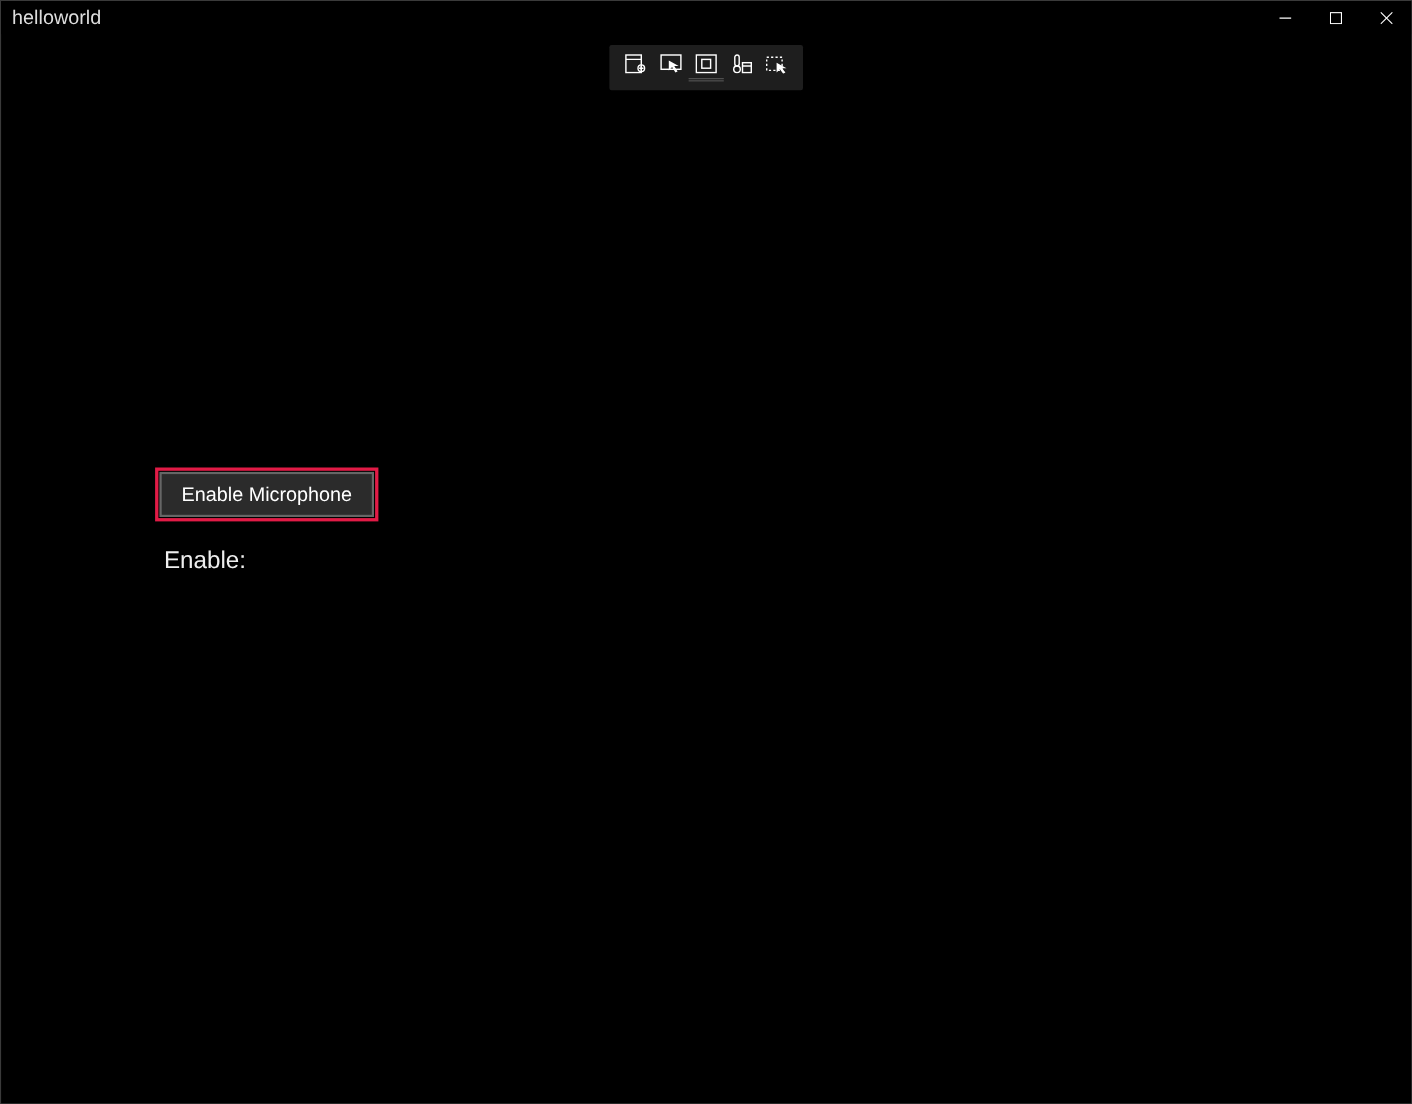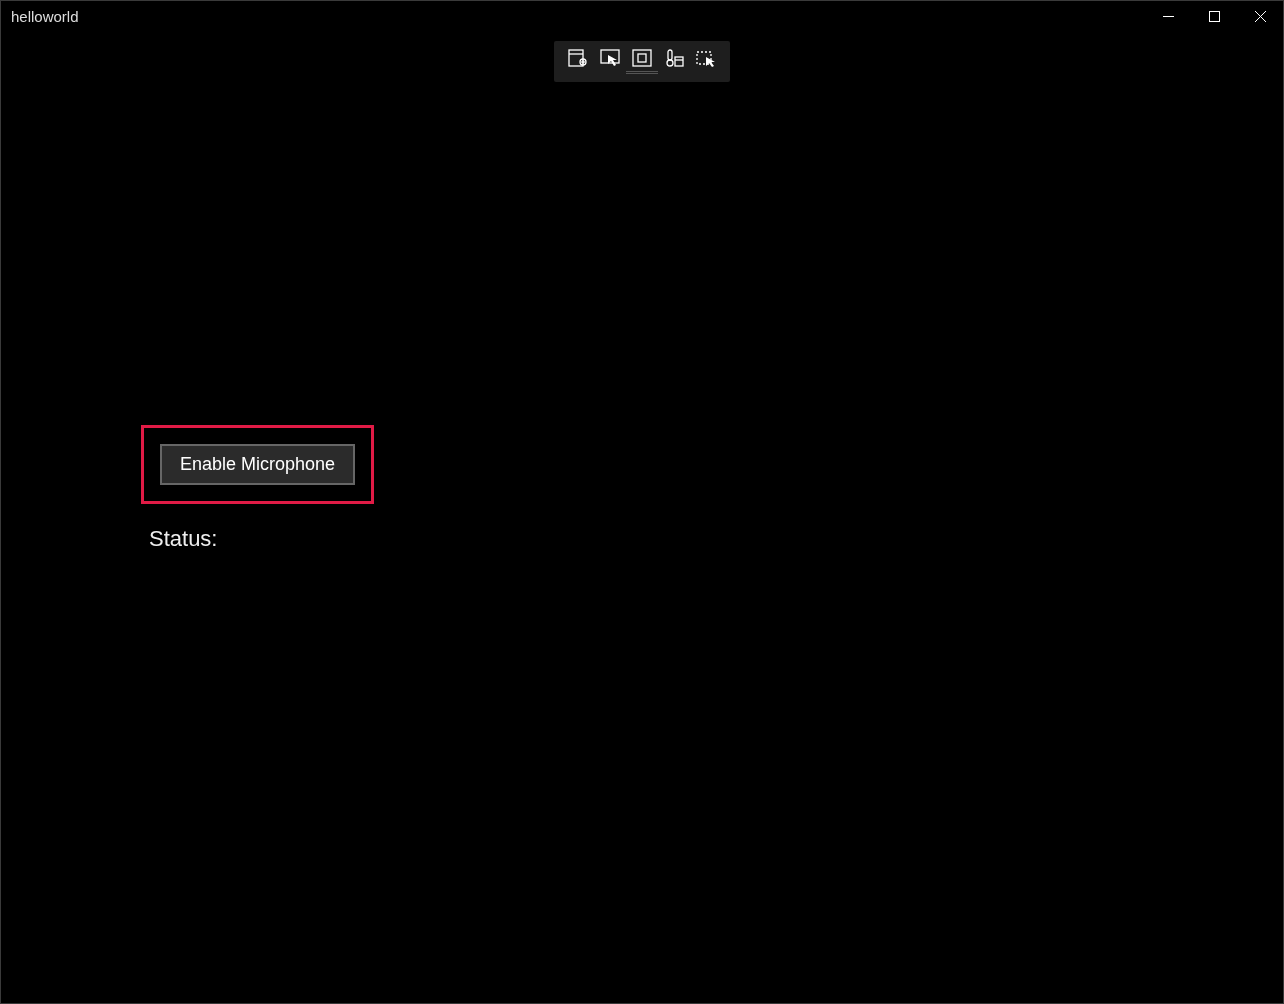--- a/index.html
+++ b/index.html
@@ -20,21 +20,21 @@
     
     .title-bar {
       height: 30px;
       display: flex;
       align-items: center;
       justify-content: space-between;
       padding-left: 10px;
       background: #000;
     }
     .title-text {
-      font-size: 15px;
+      font-size: 18px;
       color: #ddd;
       font-weight: 400;
     }
     .title-controls {
       display: flex;
       height: 30px;
     }
     .title-btn {
       width: 46px;
       height: 30px;
@@ -89,21 +89,21 @@
     .content {
       position: absolute;
       left: 140px;
       top: 424px;
       display: flex;
       flex-direction: column;
       align-items: flex-start;
     }
     .highlight-frame {
       border: 3px solid #e11b46;
-      padding: 16px;
+      padding: 1px;
       display: inline-block;
       margin-bottom: 8px;
     }
     .uwp-button {
       background: #2b2b2b;
       border: 2px solid #666;
       color: #fff;
       font-size: 18px;
       padding: 8px 18px;
       font-family: inherit;
@@ -171,14 +171,14 @@
       <polygon points="10,8 10,17 13,14 16,18 18,17 15,13 19,13" fill="#fff" stroke="none"></polygon>
     </svg>
   </div>
   <div class="grip"></div>
 </div>
 
 <div class="content">
   <div class="highlight-frame">
     <button class="uwp-button btn-wide">Enable Microphone</button>
   </div>
-  <div class="status-line">Status:</div>
+  <div class="status-line">Enable:</div>
 </div>
 
 </body></html>

